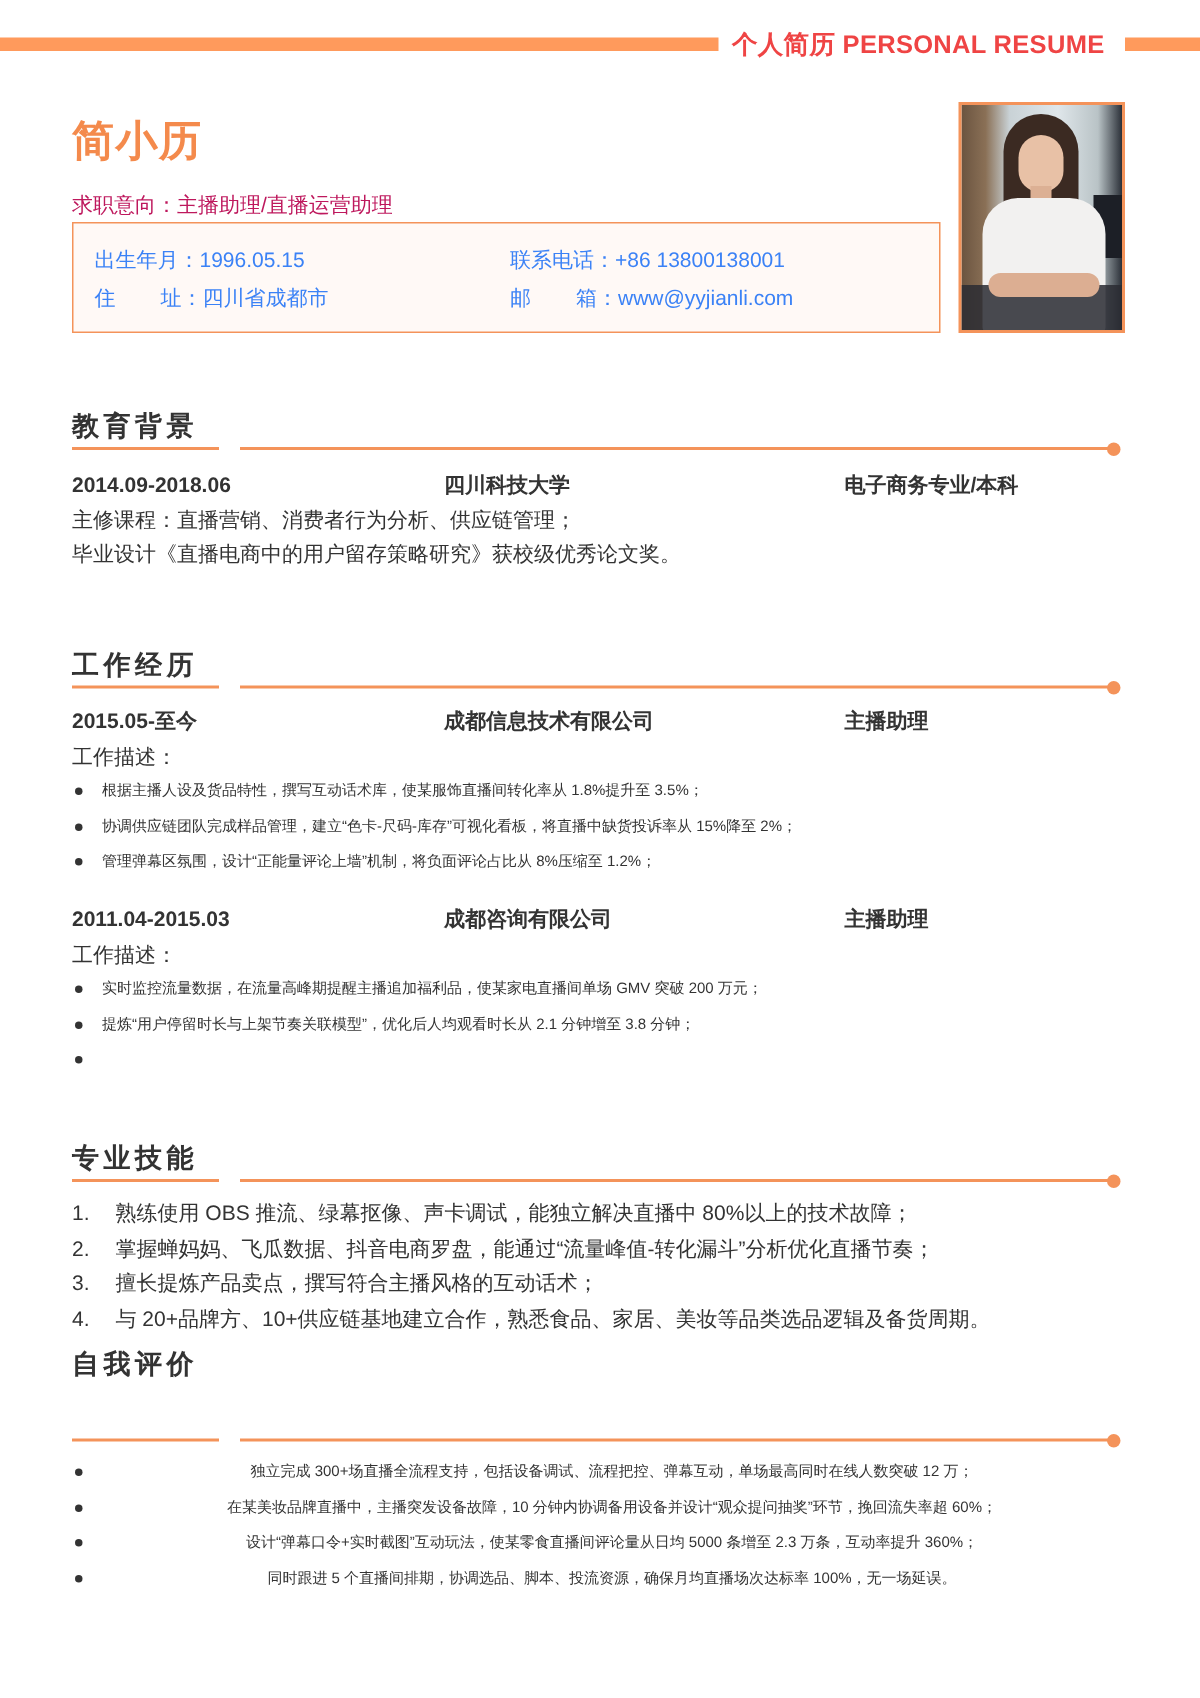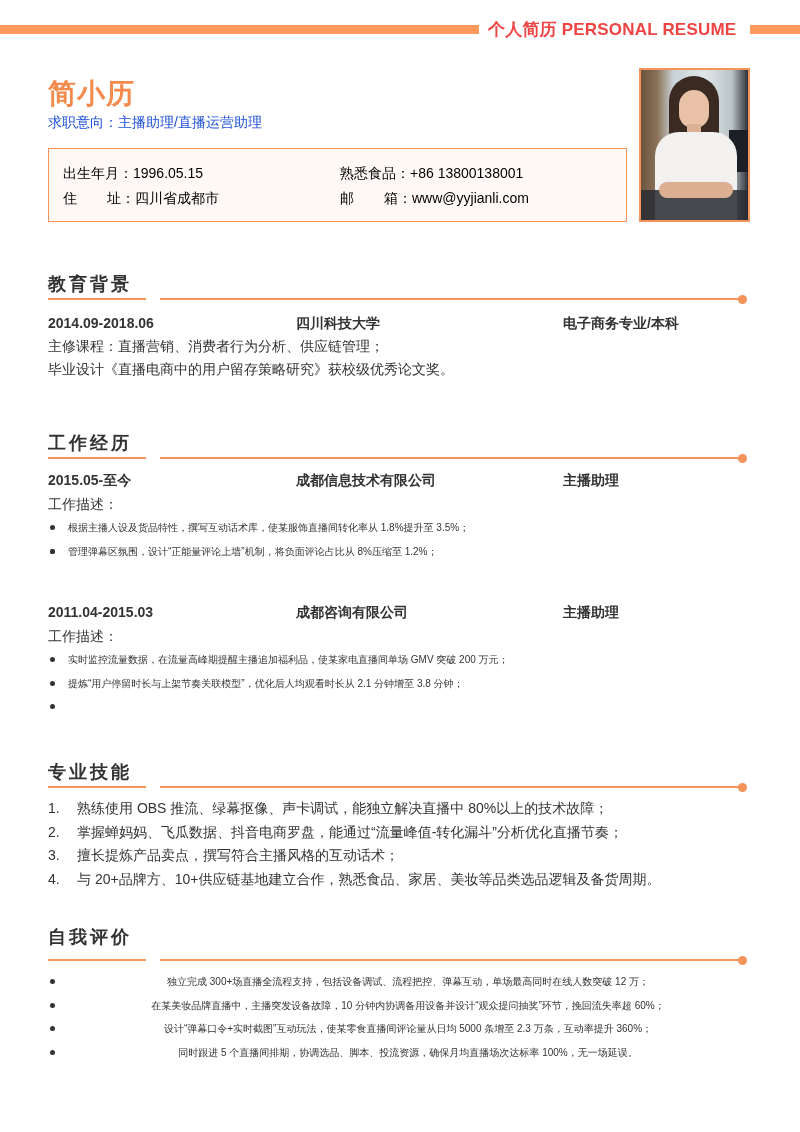--- a/index.html
+++ b/index.html
@@ -17,27 +17,27 @@
     .top-bar-left { left: 0; top: 25px; width: 479px; height: 9px; background: #ff9a5c; }
     .top-bar-right { left: 750px; top: 25px; width: 50px; height: 9px; background: #ff9a5c; }
     .top-title {
       left: 488px; top: 18px; height: 24px; line-height: 24px;
       color: #ef4444; font-size: 17px; font-weight: bold; white-space: nowrap;
       letter-spacing: 0.2px;
     }
 
     
     .name { left: 48px; top: 76px; font-size: 28px; font-weight: bold; color: #f48a4c; line-height: 36px; letter-spacing: 1px; }
-    .intent { left: 48px; top: 112px; font-size: 14px; color: #1d4ed8; line-height: 20px; }
+    .intent { left: 48px; top: 126px; font-size: 14px; color: #be185d; line-height: 20px; }
 
     .info-box {
       left: 48px; top: 148px; width: 579px; height: 74px;
       border: 1px solid #f4935a; background: #fff9f6;
     }
-    .info-item { position: absolute; font-size: 14px; line-height: 20px; color: #000000; white-space: nowrap; }
+    .info-item { position: absolute; font-size: 14px; line-height: 20px; color: #3b82f6; white-space: nowrap; }
 
     .photo {
       left: 639px; top: 68px; width: 111px; height: 154px;
       border: 2px solid #f4935a;
       background:
         linear-gradient(180deg, rgba(0,0,0,0) 0%, rgba(0,0,0,0) 100%),
         linear-gradient(90deg, #6b5440 0%, #8a7056 15%, #c9d2d6 30%, #dfe6ea 60%, #b9c3c6 85%, #2b3038 100%);
       overflow: hidden;
     }
     .photo .hair { position: absolute; left: 28px; top: 6px; width: 50px; height: 70px; border-radius: 25px 25px 10px 10px; background: #3b2a22; }
@@ -85,21 +85,21 @@
 <div class="abs intent">求职意向：主播助理/直播运营助理</div>
 
 <div class="abs info-box">
   <div class="info-item" style="left:14px; top:14px;">
     <span>出生年月：</span><span>1996.05.15</span>
   </div>
   <div class="info-item" style="left:14px; top:39px;">
     <span style="display:inline-block;width:44px;">住</span><span>址：</span><span>四川省成都市</span>
   </div>
   <div class="info-item" style="left:291px; top:14px;">
-    <span>熟悉食品：</span><span>+86 13800138001</span>
+    <span>联系电话：</span><span>+86 13800138001</span>
   </div>
   <div class="info-item" style="left:291px; top:39px;">
     <span style="display:inline-block;width:44px;">邮</span><span>箱：</span><span>www@yyjianli.com</span>
   </div>
 </div>
 
 <div class="abs photo">
   <div class="monitor"></div>
   <div class="hair"></div>
   <div class="face"></div>
@@ -128,21 +128,21 @@
 <div class="section-dot" style="top:454px;"></div>
 
 <div class="row-head" style="top:470px;">
   <span class="col-1">2015.05-至今</span>
   <span class="col-2">成都信息技术有限公司</span>
   <span class="col-3">主播助理</span>
 </div>
 <div class="text-line" style="top:494px;">工作描述：</div>
 <ul class="bullet-list" style="top:516px;">
   <li><span class="dot"></span><span>根据主播人设及货品特性，撰写互动话术库，使某服饰直播间转化率从 1.8%提升至 3.5%；</span></li>
-  <li><span class="dot"></span></li>
+  <li><span class="dot"></span><span>协调供应链团队完成样品管理，建立“色卡-尺码-库存”可视化看板，将直播中缺货投诉率从 15%降至 2%；</span></li>
   <li><span class="dot"></span><span>管理弹幕区氛围，设计“正能量评论上墙”机制，将负面评论占比从 8%压缩至 1.2%；</span></li>
 </ul>
 
 <div class="row-head" style="top:602px;">
   <span class="col-1">2011.04-2015.03</span>
   <span class="col-2">成都咨询有限公司</span>
   <span class="col-3">主播助理</span>
 </div>
 <div class="text-line" style="top:626px;">工作描述：</div>
 <ul class="bullet-list" style="top:648px;">
@@ -156,21 +156,21 @@
 <div class="section-line" style="top:786px;"></div>
 <div class="section-dot" style="top:783px;"></div>
 
 <ul class="num-list" style="top:797px;">
   <li><span class="num">1.</span><span>熟练使用 OBS 推流、绿幕抠像、声卡调试，能独立解决直播中 80%以上的技术故障；</span></li>
   <li><span class="num">2.</span><span>掌握蝉妈妈、飞瓜数据、抖音电商罗盘，能通过“流量峰值-转化漏斗”分析优化直播节奏；</span></li>
   <li><span class="num">3.</span><span>擅长提炼产品卖点，撰写符合主播风格的互动话术；</span></li>
   <li><span class="num">4.</span><span>与 20+品牌方、10+供应链基地建立合作，熟悉食品、家居、美妆等品类选品逻辑及备货周期。</span></li>
 </ul>
 
-<div class="section-title" style="top:924px;">自我评价</div>
+<div class="section-title" style="top:896px;">自我评价</div>
 <div class="section-underline" style="top:959px;"></div>
 <div class="section-line" style="top:959px;"></div>
 <div class="section-dot" style="top:956px;"></div>
 
 <ul class="bullet-list wrap" style="top:970px; width:700px;">
   <li><span class="dot"></span><span>独立完成 300+场直播全流程支持，包括设备调试、流程把控、弹幕互动，单场最高同时在线人数突破 12 万；</span></li>
   <li><span class="dot"></span><span>在某美妆品牌直播中，主播突发设备故障，10 分钟内协调备用设备并设计“观众提问抽奖”环节，挽回流失率超 60%；</span></li>
   <li><span class="dot"></span><span>设计“弹幕口令+实时截图”互动玩法，使某零食直播间评论量从日均 5000 条增至 2.3 万条，互动率提升 360%；</span></li>
   <li><span class="dot"></span><span>同时跟进 5 个直播间排期，协调选品、脚本、投流资源，确保月均直播场次达标率 100%，无一场延误。</span></li>
 </ul>

